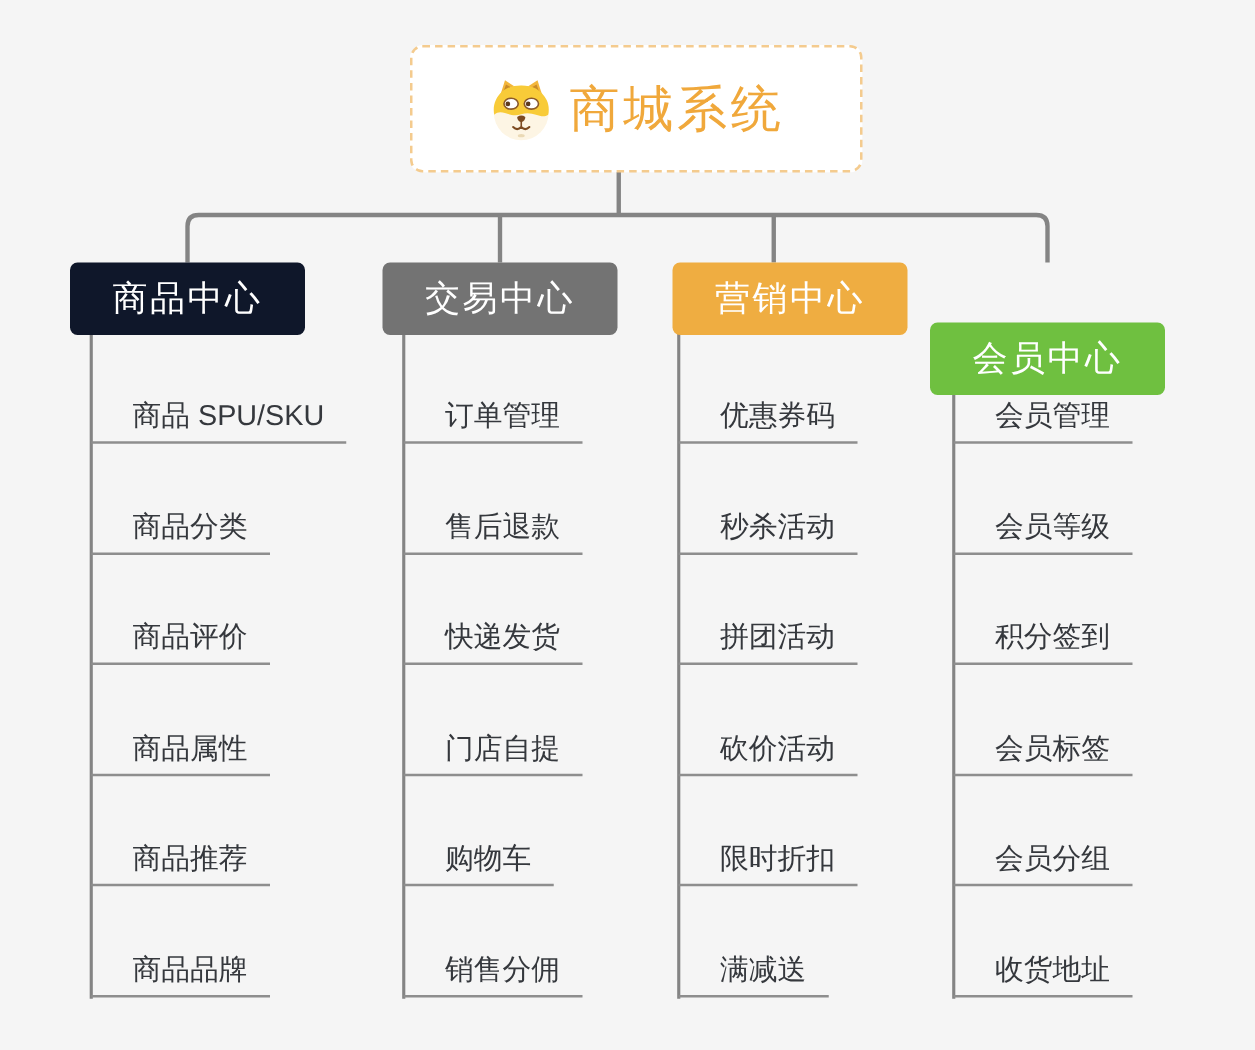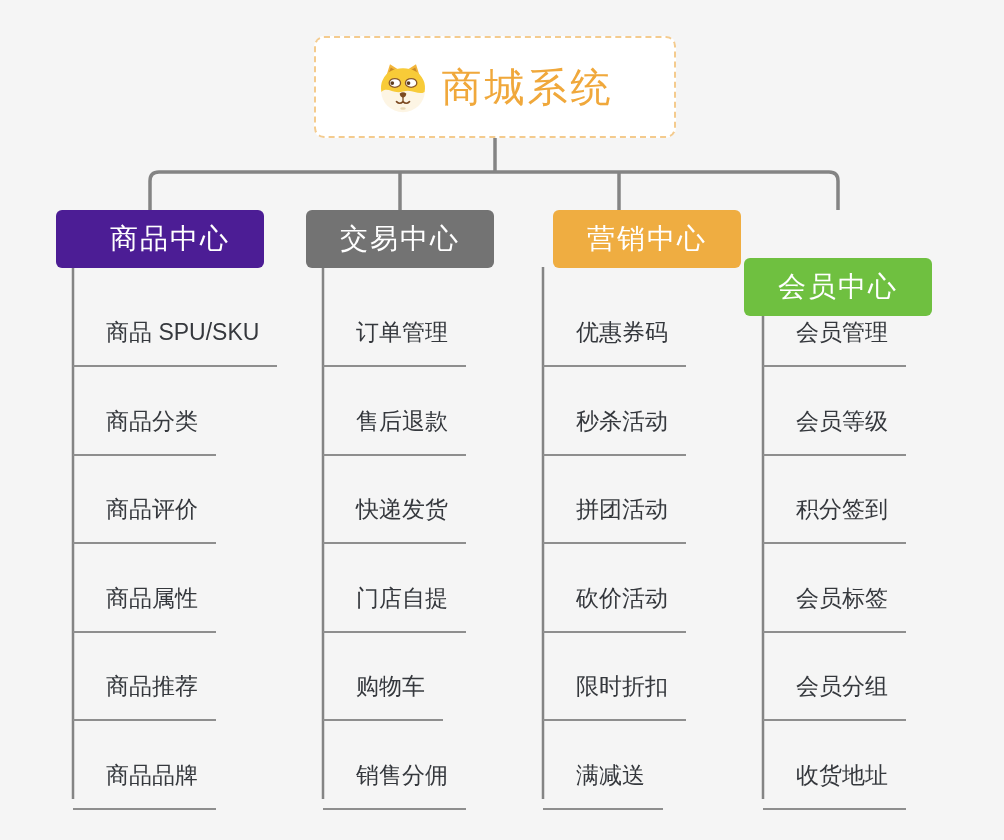--- a/index.html
+++ b/index.html
@@ -16,21 +16,21 @@
   }
   #connectors{
     position:absolute;
     left:0;top:0;
     width:1004px;height:840px;
     z-index:0;
   }
   
   .root-node{
     position:absolute;
-    left:314px;top:36px;
+    left:328px;top:36px;
     width:362px;height:102px;
     background:#ffffff;
     border:2px dashed #f4cb8e;
     border-radius:10px;
     box-sizing:border-box;
     display:flex;
     align-items:center;
     justify-content:center;
     gap:13px;
     z-index:2;
@@ -53,26 +53,26 @@
     align-items:center;
     justify-content:center;
     color:#ffffff;
     font-size:28px;
     letter-spacing:2px;
     z-index:2;
     white-space:nowrap;
   }
   .b0 .hdr{left:56px;}
   .b1 .hdr{left:306px;}
-  .b2 .hdr{left:553px;}
+  .b2 .hdr{left:538px;}
   .b3 .hdr{left:744px;margin-top:48px;}
   
   .item{
     position:absolute;
-    padding:0 18px 17px 33px;
+    padding:0 18px 5px 33px;
     border-bottom:2px solid #8e8e8e;
     font-size:23px;
     color:#35383d;
     white-space:nowrap;
     z-index:2;
   }
   .b0 .item{left:73px;}
   .b1 .item{left:323px;font-family:Liberation Serif, serif;}
   .b2 .item{left:543px;}
   .b3 .item{left:763px;}
@@ -119,21 +119,21 @@
       <circle cx="38.8" cy="27.2" r="2.3" fill="#5f3c1d"></circle>
       <path d="M28,40 Q32,37.2 36,40 Q36,44 32,45.2 Q28,44 28,40 Z" fill="#7c4a21"></path>
       <path d="M32 45 V49" stroke="#7c4a21" stroke-width="1.6" stroke-linecap="round"></path>
       <path d="M24,50 Q28,54 32,50 Q36,54 40,50" stroke="#7c4a21" stroke-width="2" fill="none" stroke-linecap="round"></path>
       <ellipse cx="32" cy="58.5" rx="3.4" ry="1.6" fill="#ead9b5"></ellipse>
     </svg>
     <span class="root-title">商城系统</span>
   </div>
 
   <div class="branch b0">
-    <div class="hdr" style="background-color: #4c1d95; padding-left: 20px;">商品中心</div>
+    <div class="hdr" style="background-color: #0f172a;">商品中心</div>
     <div class="item">商品 SPU/SKU</div>
     <div class="item">商品分类</div>
     <div class="item">商品评价</div>
     <div class="item">商品属性</div>
     <div class="item">商品推荐</div>
     <div class="item">商品品牌</div>
   </div>
 
   <div class="branch b1">
     <div class="hdr" style="background-color: #737373;">交易中心</div>

